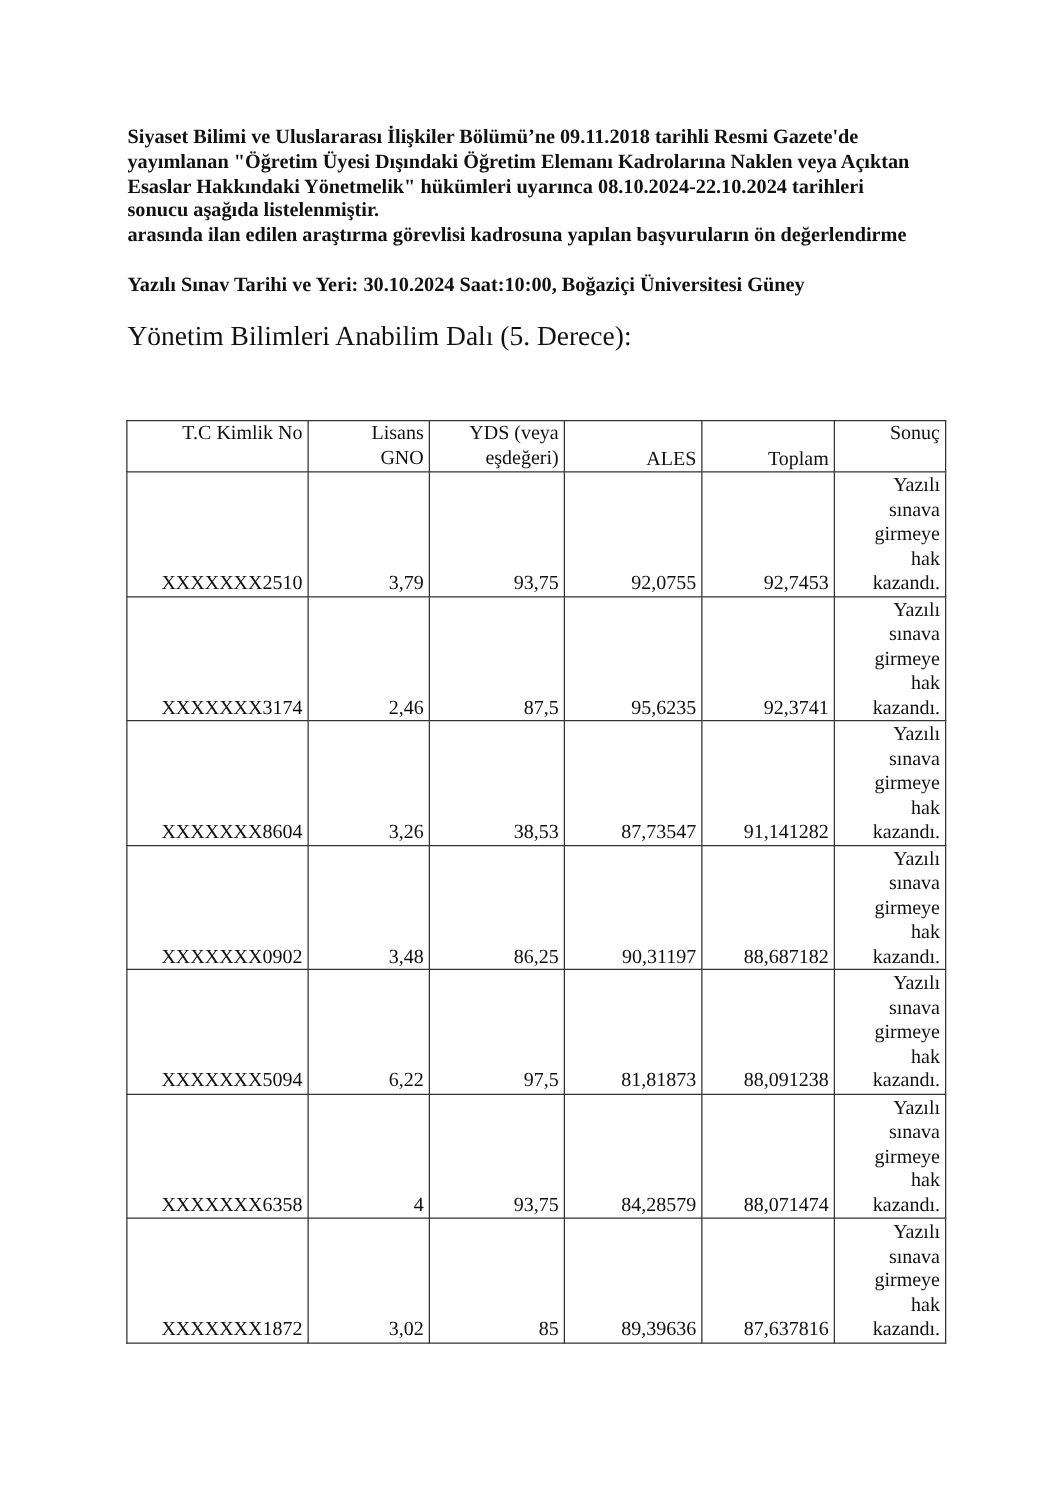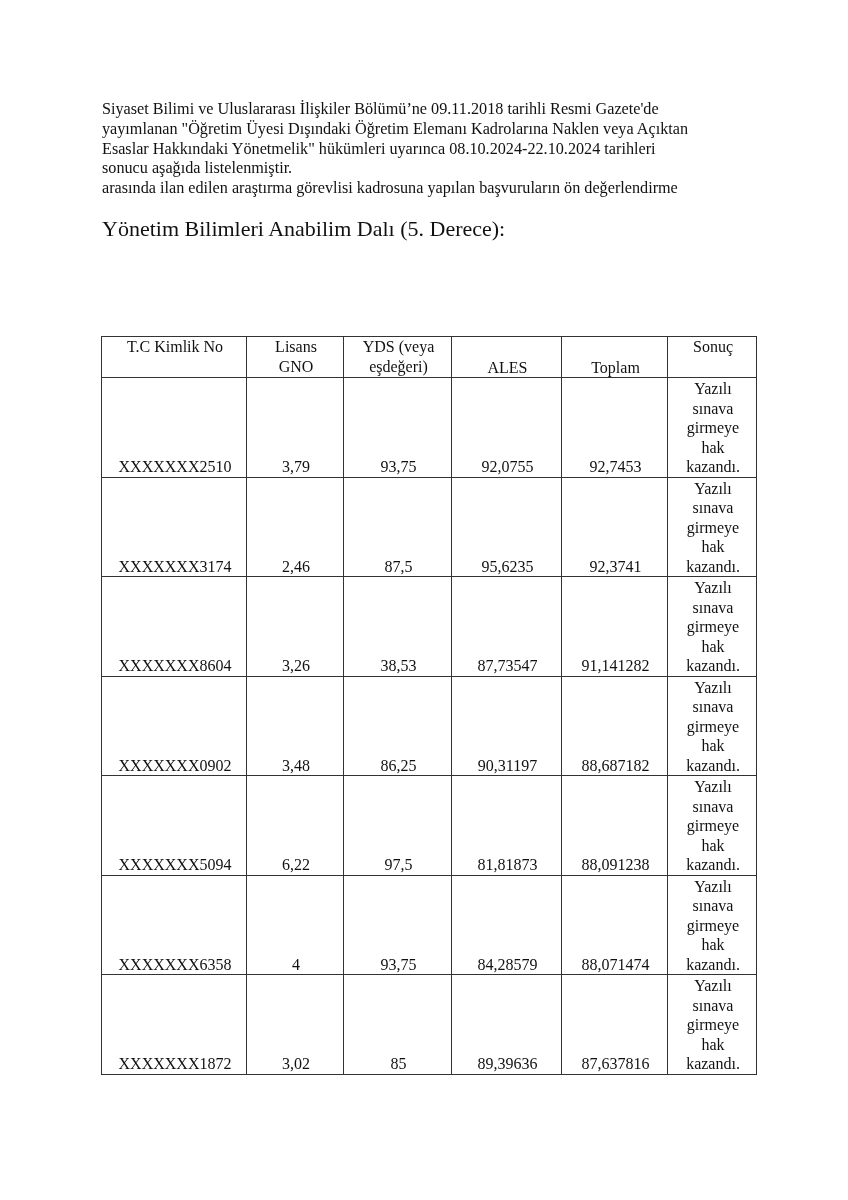--- a/index.html
+++ b/index.html
@@ -5,39 +5,39 @@
     html, body { margin: 0; padding: 0; background: #ffffff; }
     body {
       width: 848px; height: 1200px; position: relative; overflow: hidden;
       font-family: "Liberation Serif", "DejaVu Serif", serif;
       color: #111111;
     }
     .page { position: absolute; left: 102px; top: 100px; width: 660px; }
     .intro {
       font-size: 16.2px; line-height: 19.8px; margin: 0;
     }
-    .intro .line { display: block; white-space: nowrap; }
+    .intro .line { display: block; white-space: nowrap; font-weight: bold; }
     .exam {
       font-size: 16.2px; line-height: 19.8px; font-weight: bold;
       margin: 20px 0 0 0;
     }
     .exam .line { display: block; white-space: nowrap; }
     .dept {
       font-size: 22px; line-height: 19.8px; margin: 20px 0 0 0;
     }
     table.results {
       position: absolute; left: 101px; top: 336px;
       border-collapse: collapse;
       font-size: 16px; line-height: 19.5px;
     }
     table.results td {
       border: 1px solid #333333;
       padding: 0 4px 0 6px;
       vertical-align: bottom;
-      text-align: center;
+      text-align: right;
     }
     table.results tr.head td { height: 40px; }
     table.results tr.head td.top { vertical-align: top; }
     table.results tr.row td { height: 97px; }
     table.results tr.row td.result { vertical-align: top; padding-top: 1px; }
     .c1 { width: 134px; }
     .c2 { width: 86px; }
     .c3 { width: 97px; }
     .c4 { width: 99px; }
     .c5 { width: 95px; }
@@ -49,20 +49,21 @@
 
 <div class="page">
   <p class="intro">
     <span class="line">Siyaset Bilimi ve Uluslararası İlişkiler Bölümü’ne 09.11.2018 tarihli Resmi Gazete'de</span>
     <span class="line">yayımlanan "Öğretim Üyesi Dışındaki Öğretim Elemanı Kadrolarına Naklen veya Açıktan</span>
     <span class="line">Esaslar Hakkındaki Yönetmelik" hükümleri uyarınca 08.10.2024-22.10.2024 tarihleri</span>
     <span class="line">sonucu aşağıda listelenmiştir.</span>
     <span class="line">arasında ilan edilen araştırma görevlisi kadrosuna yapılan başvuruların ön değerlendirme</span>
   </p>
   <p class="exam">
+    <span class="line">Yazılı Sınav Tarihi ve Yeri: 30.10.2024 Saat:10:00, Boğaziçi Üniversitesi Güney</span>
   </p>
   <p class="dept">Yönetim Bilimleri Anabilim Dalı (5. Derece):</p>
 </div>
 
 <table class="results">
   <tbody id="tbody">
     <tr class="head">
       <td class="c1 top">T.C Kimlik No</td>
       <td class="c2 top multiline">
         <span>Lisans</span>

